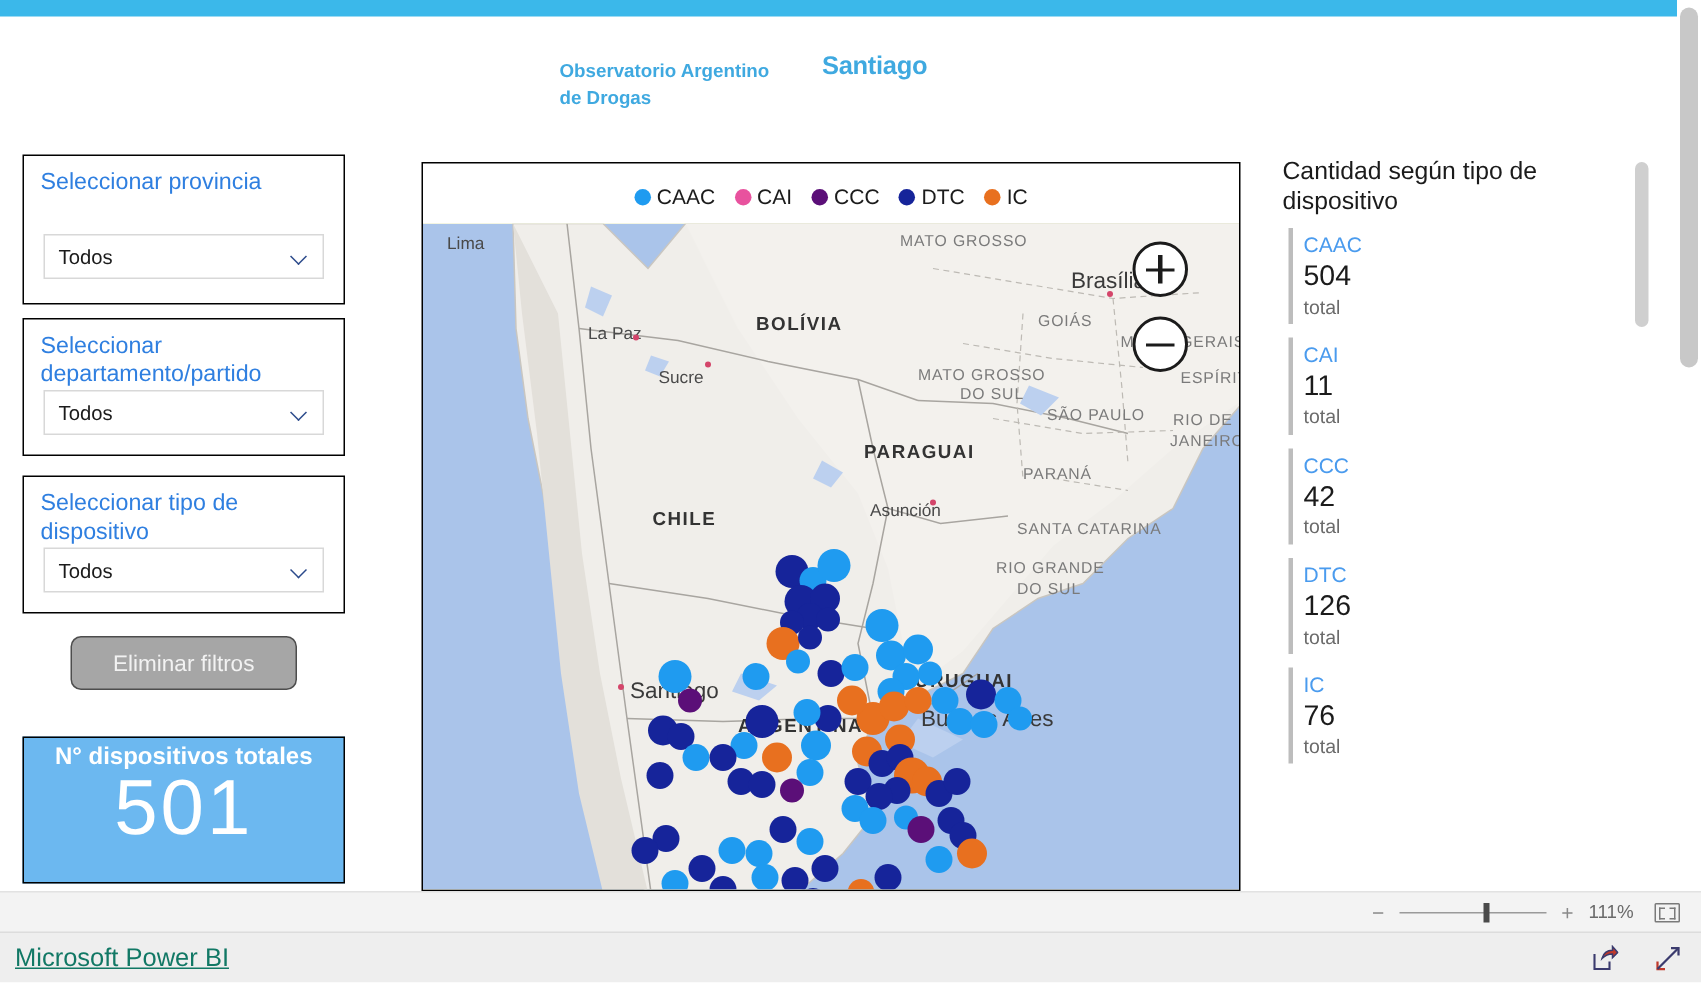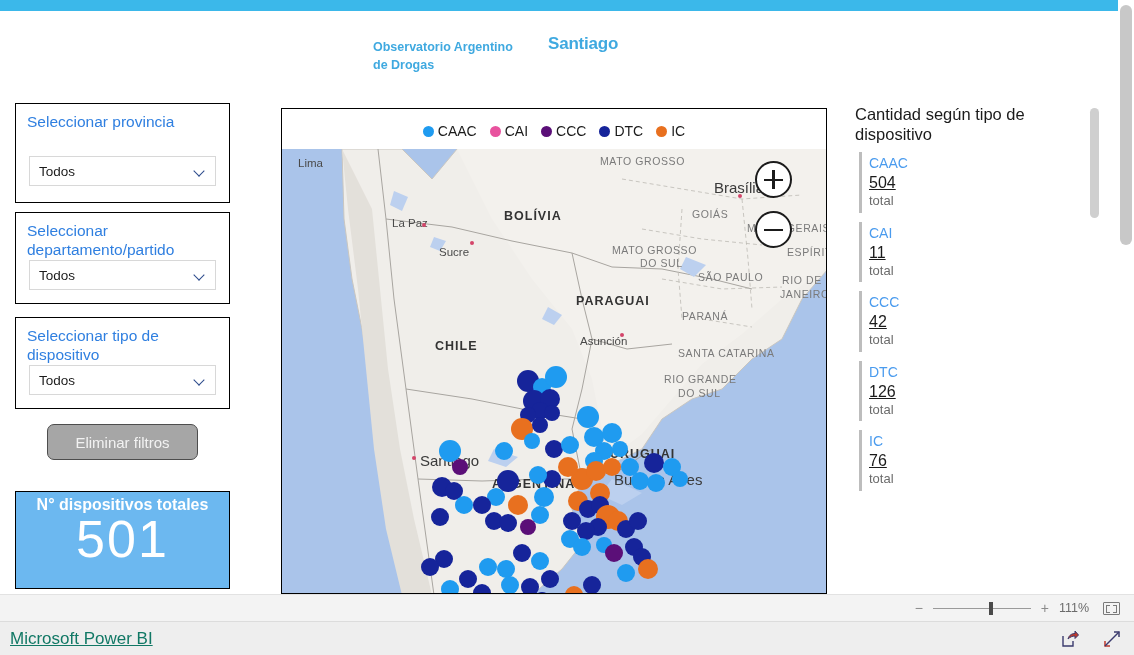--- a/index.html
+++ b/index.html
@@ -168,21 +168,21 @@
   .stats-title {
     font-size: 16.5px; color: #1b1b1b; line-height: 1.22;
     width: 200px; margin-bottom: 6px;
   }
   .stat-row { position: relative; padding: 4px 0 6px 14px; margin-top: 5px; }
   .stat-row::before {
     content: ""; position: absolute; left: 4px; top: 2px; bottom: 2px;
     width: 2.5px; background: #bdbdbd;
   }
   .stat-name { color: #4a9bee; font-size: 14px; line-height: 1.35; }
-  .stat-value { color: #1b1b1b; font-size: 16px; line-height: 1.25; font-weight: 400; text-decoration: underline; }
+  .stat-value { color: #1b1b1b; font-size: 19px; line-height: 1.25; font-weight: 400; }
   .stat-total { color: #6b6b6b; font-size: 13px; line-height: 1.2; }
 
   .stats-scroll-thumb {
     position: absolute; right: 2px; top: 4px;
     width: 9px; height: 110px;
     background: #cfcfcf; border-radius: 5px;
   }
 
   
   .status-bar {

